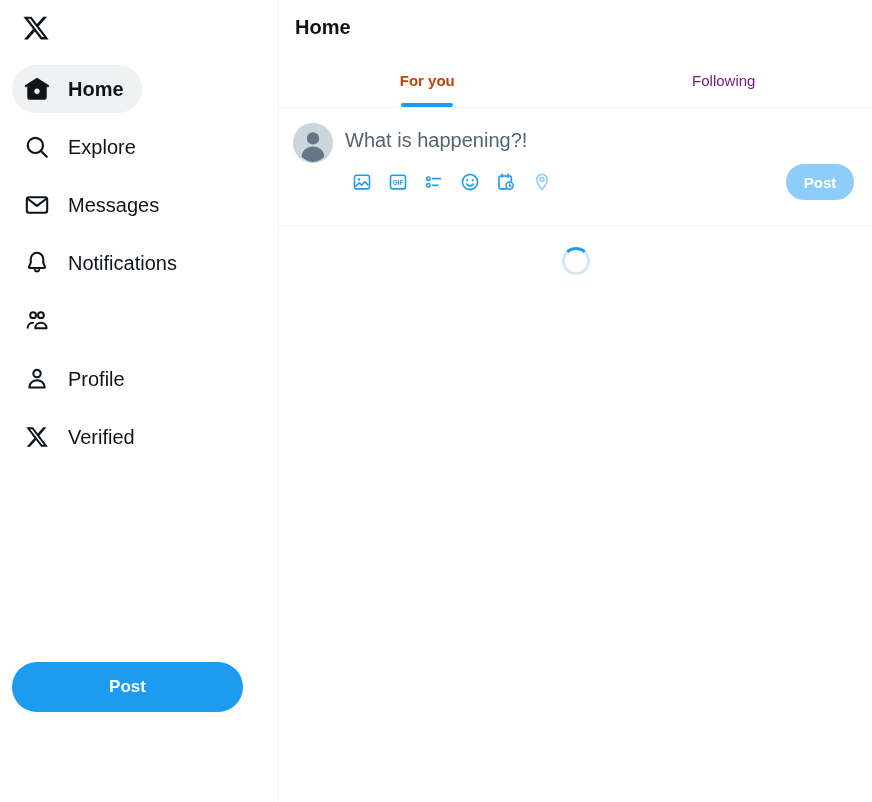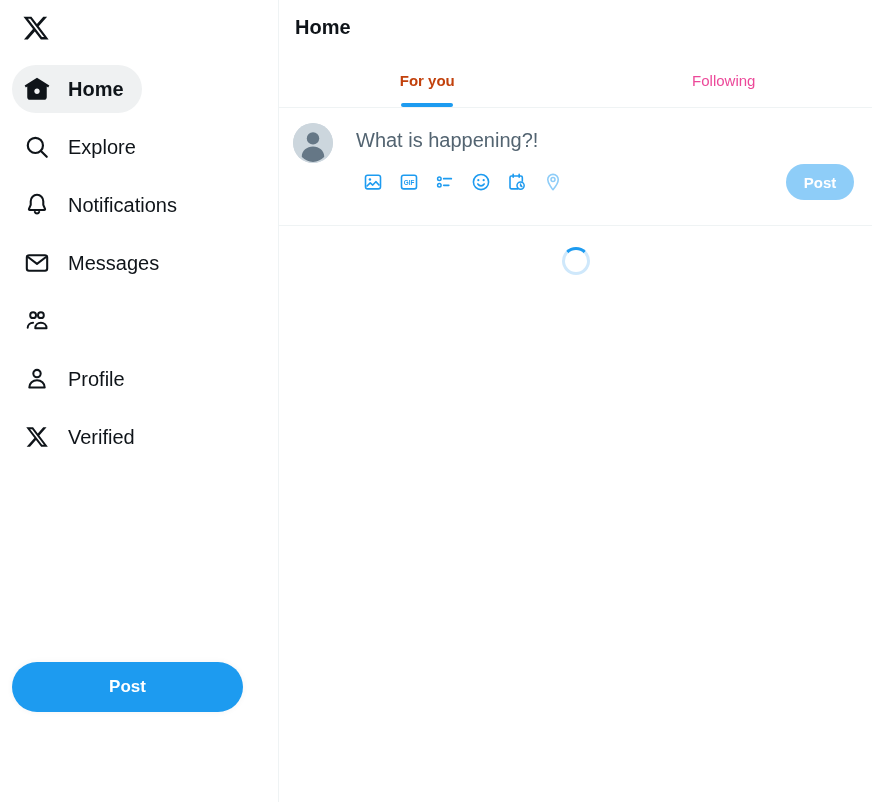--- a/index.html
+++ b/index.html
@@ -123,21 +123,21 @@
     border-bottom: 1px solid #eff3f4;
   }
   .tab {
     flex: 1 1 50%;
     display: flex;
     align-items: center;
     justify-content: center;
     position: relative;
     cursor: pointer;
     font-size: 15px;
-    color: #ec4899;
+    color: #701a75;
     font-weight: 400;
   }
   .tab.active { color: #c2410c; font-weight: 700; }
   .tab-underline {
     position: absolute;
     bottom: 0;
     height: 4px;
     border-radius: 2px;
     background: #1d9bf0;
     width: 52px;
@@ -157,21 +157,21 @@
     flex: 0 0 40px;
     border-radius: 50%;
     background: #ccd6dd;
     margin-top: 11px;
     position: relative;
     overflow: hidden;
   }
   .avatar svg { display: block; }
   .compose-body {
     flex: 1 1 auto;
-    margin-left: 23px;
+    margin-left: 12px;
     display: flex;
     flex-direction: column;
     min-width: 0;
   }
   .compose-input {
     font-size: 20px;
     line-height: 24px;
     color: #536471;
     padding: 16px 0 0 0;
     height: 44px;
@@ -262,35 +262,35 @@
             <path fill="none" stroke="#0f1419" stroke-width="2" d="M10.5 3.5a7 7 0 1 0 0 14 7 7 0 0 0 0-14z"></path>
             <path fill="none" stroke="#0f1419" stroke-width="2" stroke-linecap="round" d="M15.6 15.6L21 21"></path>
           </svg>
         </span>
         <span class="nav-label">Explore</span>
       </div>
 
       <div class="nav-item">
         <span class="nav-icon">
           <svg width="26" height="26" viewBox="0 0 24 24" aria-hidden="true">
+            <rect x="2.6" y="4.9" width="18.8" height="14.2" rx="2" fill="none" stroke="#0f1419" stroke-width="1.9"></rect>
+            <path fill="none" stroke="#0f1419" stroke-width="1.9" stroke-linejoin="round" d="M3.4 6.2l8.6 6.6 8.6-6.6"></path>
+          </svg>
+        </span>
+        <span class="nav-label">Messages</span>
+      </div>
+
+      <div class="nav-item">
+        <span class="nav-icon">
+          <svg width="26" height="26" viewBox="0 0 24 24" aria-hidden="true">
             <path fill="none" stroke="#0f1419" stroke-width="1.9" stroke-linejoin="round" d="M12 2.6c-3.3 0-5.8 2.6-5.8 5.9v3.3L4.6 15.6c-.2.5.1 1 .7 1h13.4c.6 0 .9-.5.7-1l-1.6-3.8V8.5c0-3.3-2.5-5.9-5.8-5.9z"></path>
             <path fill="none" stroke="#0f1419" stroke-width="1.9" stroke-linecap="round" d="M10 18.4c.3.9 1.1 1.5 2 1.5s1.7-.6 2-1.5"></path>
           </svg>
         </span>
         <span class="nav-label">Notifications</span>
-      </div>
-
-      <div class="nav-item">
-        <span class="nav-icon">
-          <svg width="26" height="26" viewBox="0 0 24 24" aria-hidden="true">
-            <rect x="2.6" y="4.9" width="18.8" height="14.2" rx="2" fill="none" stroke="#0f1419" stroke-width="1.9"></rect>
-            <path fill="none" stroke="#0f1419" stroke-width="1.9" stroke-linejoin="round" d="M3.4 6.2l8.6 6.6 8.6-6.6"></path>
-          </svg>
-        </span>
-        <span class="nav-label">Messages</span>
       </div>
 
 
 
       <div class="nav-item">
         <span class="nav-icon">
           <svg width="26" height="26" viewBox="0 0 24 24" aria-hidden="true">
             <circle cx="8.4" cy="6.6" r="2.7" fill="none" stroke="#0f1419" stroke-width="1.8"></circle>
             <circle cx="15.6" cy="6.6" r="2.7" fill="none" stroke="#0f1419" stroke-width="1.8"></circle>
             <path fill="none" stroke="#0f1419" stroke-width="1.8" stroke-linecap="round" d="M3.4 18.2c0-2.7 2.2-4.6 5-4.6"></path>

